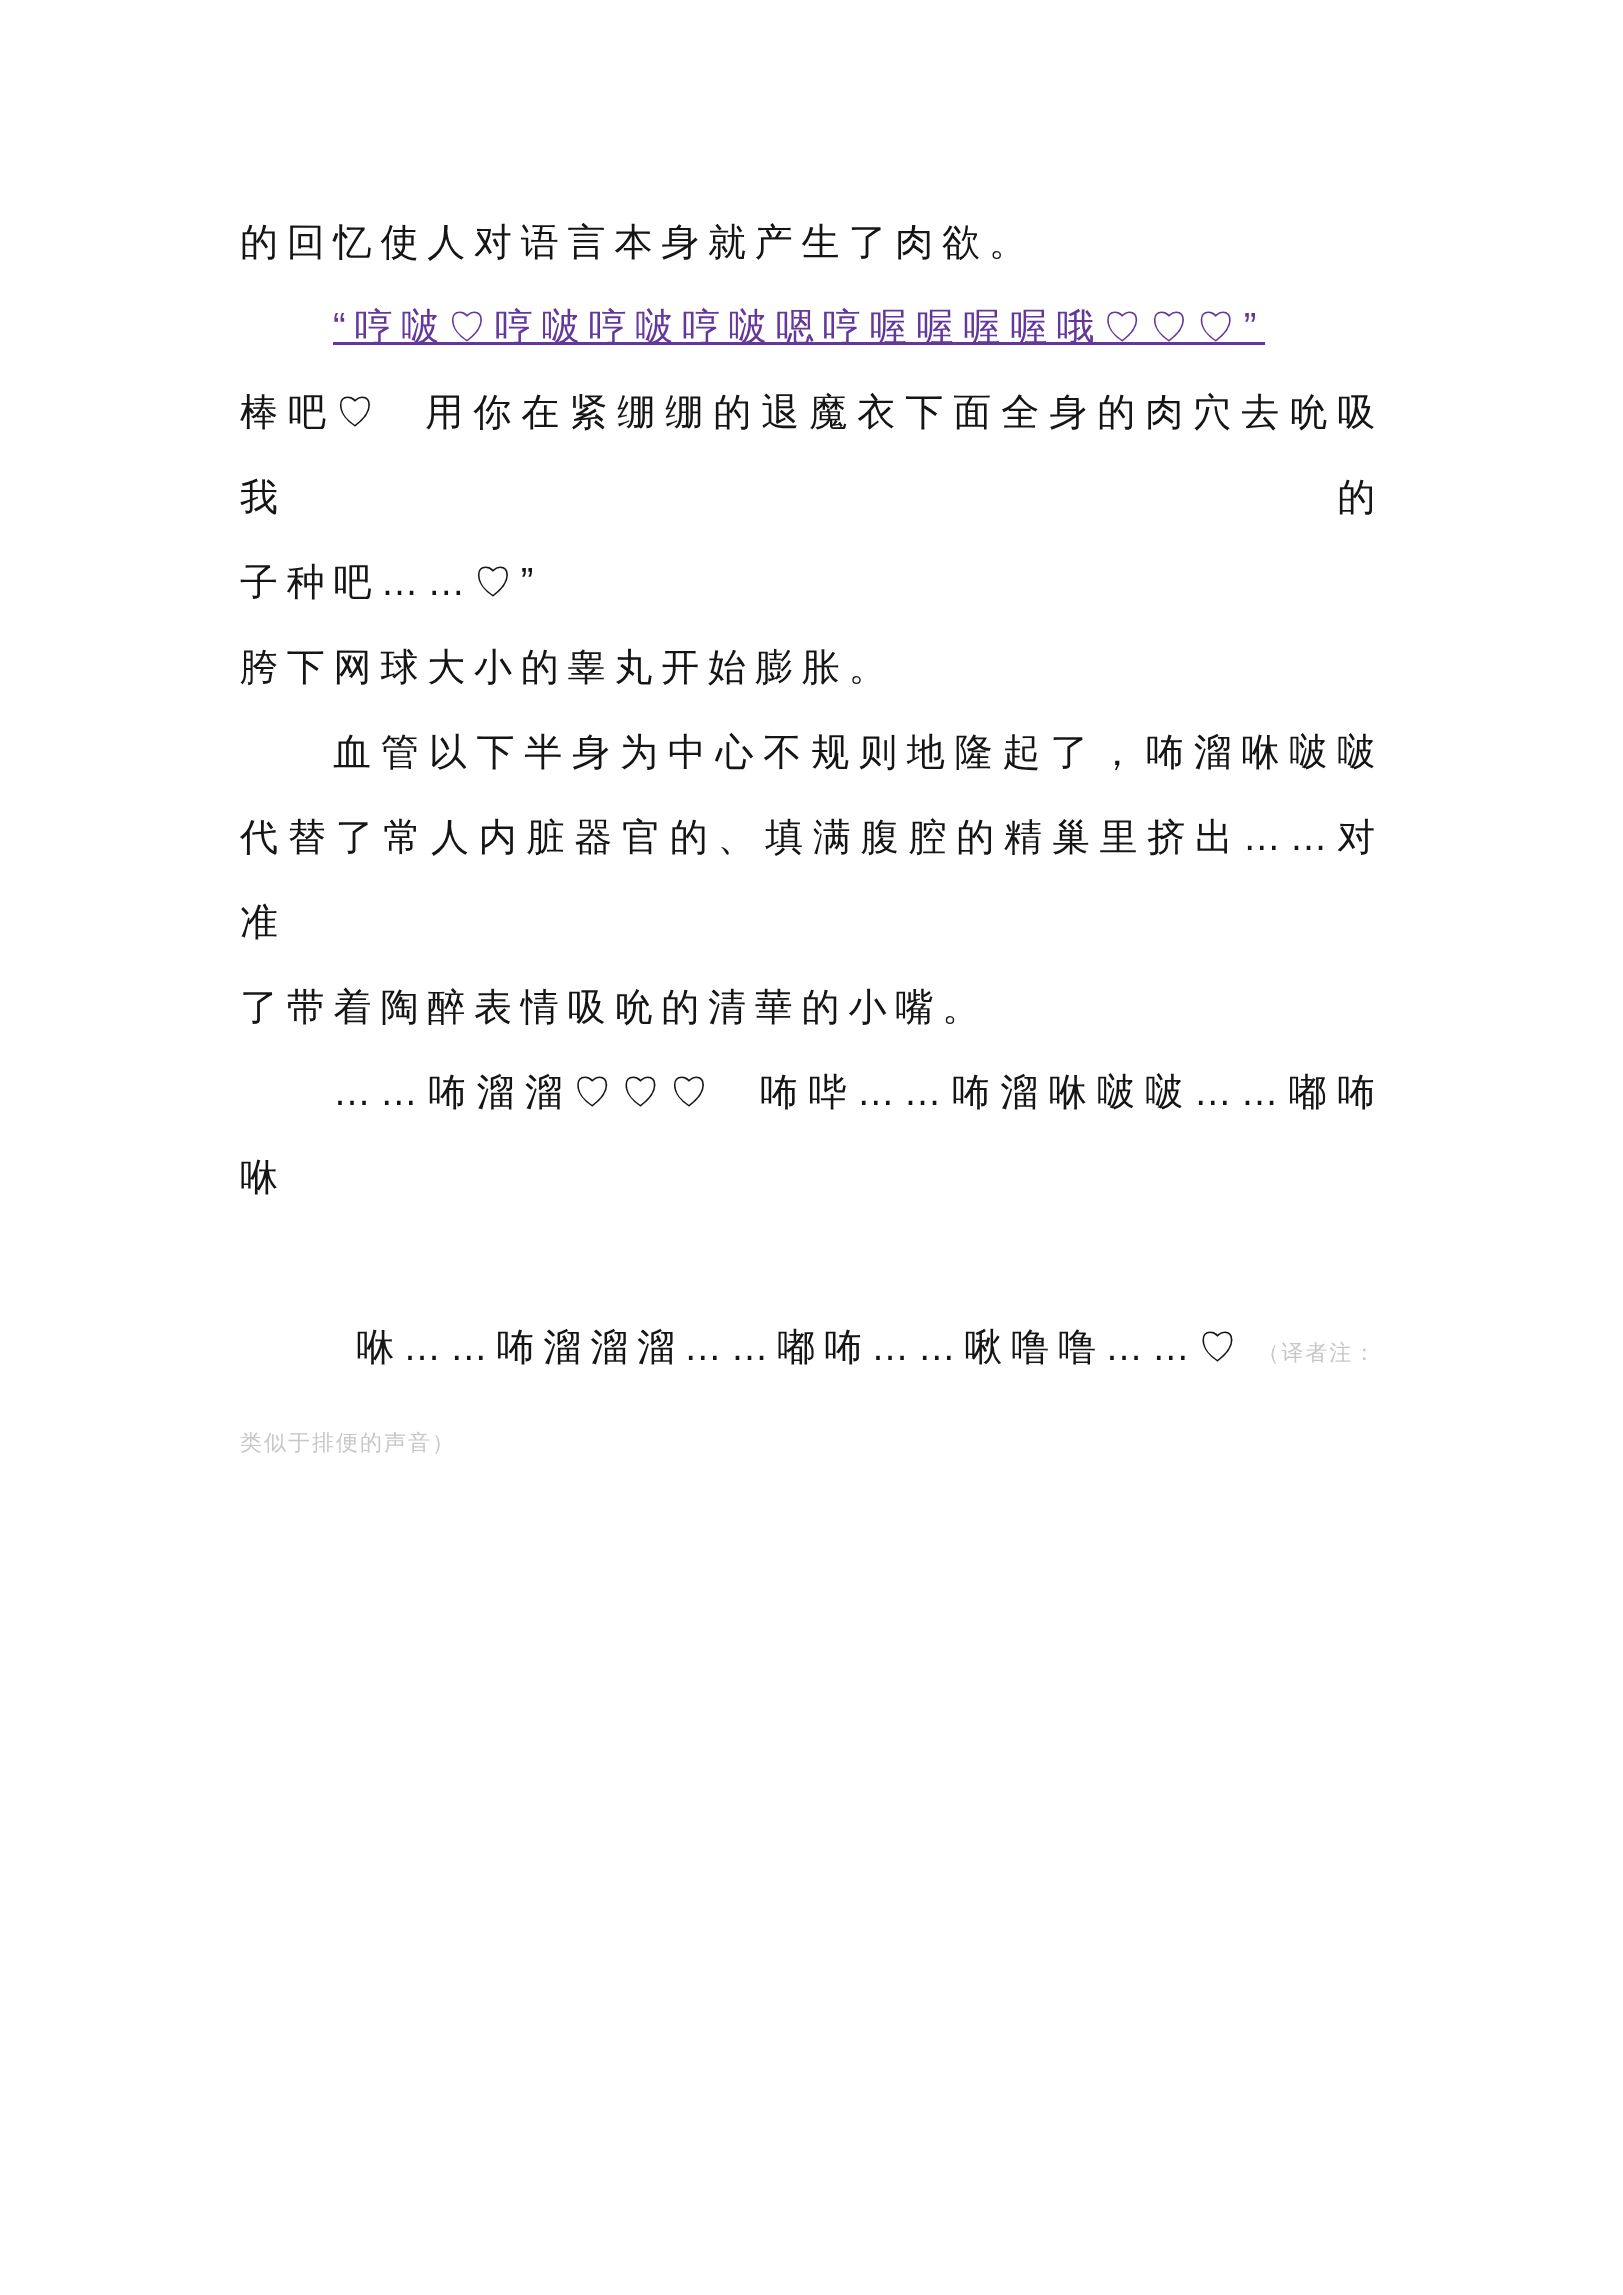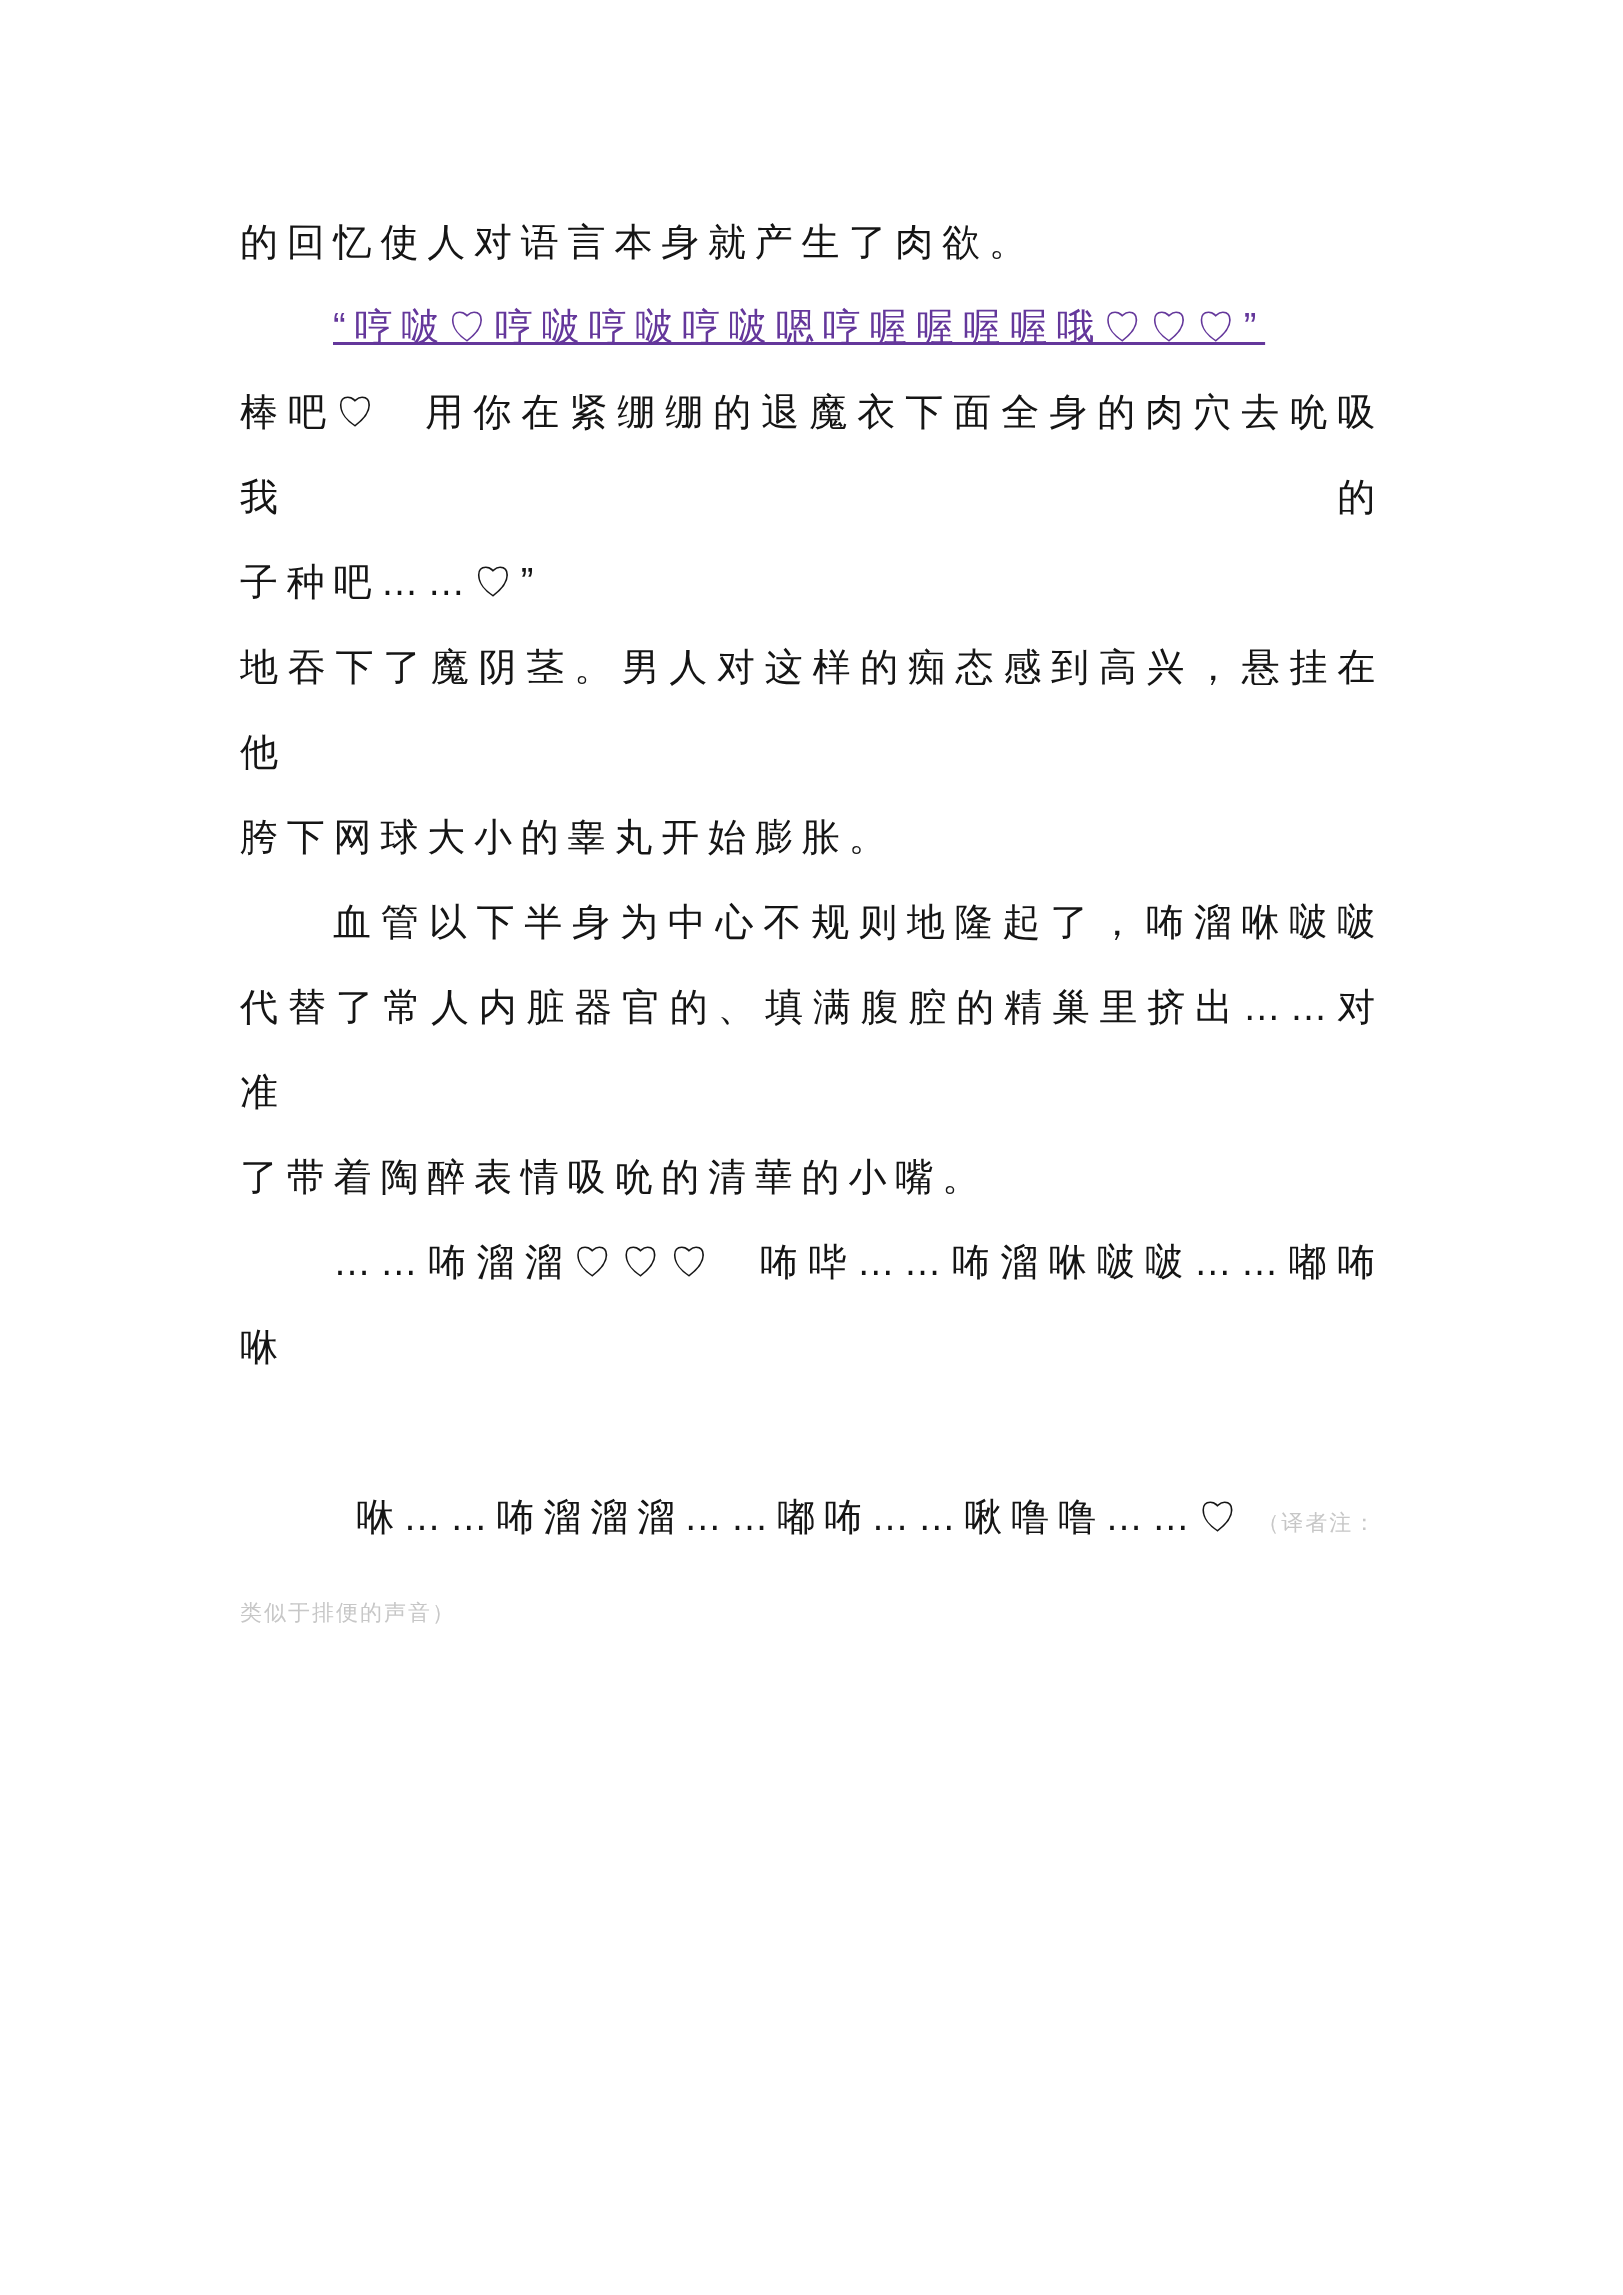--- a/index.html
+++ b/index.html
@@ -63,21 +63,20 @@
 <div class="page">
   <div class="text-block">
 
     <div class="line">的回忆使人对语言本身就产生了肉欲。</div>
 
     <div class="line indent purple">“哼啵♡哼啵哼啵哼啵嗯哼喔喔喔喔哦♡♡♡”</div>
 
     <div class="line fill">棒吧♡  用你在紧绷绷的退魔衣下面全身的肉穴去吮吸我的</div>
     <div class="line">子种吧……♡”</div>
 
-    <div class="line fill">地吞下了魔阴茎。男人对这样的痴态感到高兴，悬挂在他</div>
     <div class="line">胯下网球大小的睾丸开始膨胀。</div>
 
     <div class="line indent fill">血管以下半身为中心不规则地隆起了，咘溜咻啵啵</div>
     <div class="line fill">代替了常人内脏器官的、填满腹腔的精巢里挤出……对准</div>
     <div class="line">了带着陶醉表情吸吮的清華的小嘴。</div>
 
 
 
     <div class="line indent fill">……咘溜溜♡♡♡  咘哔……咘溜咻啵啵……嘟咘咻</div>
     <div class="line">

